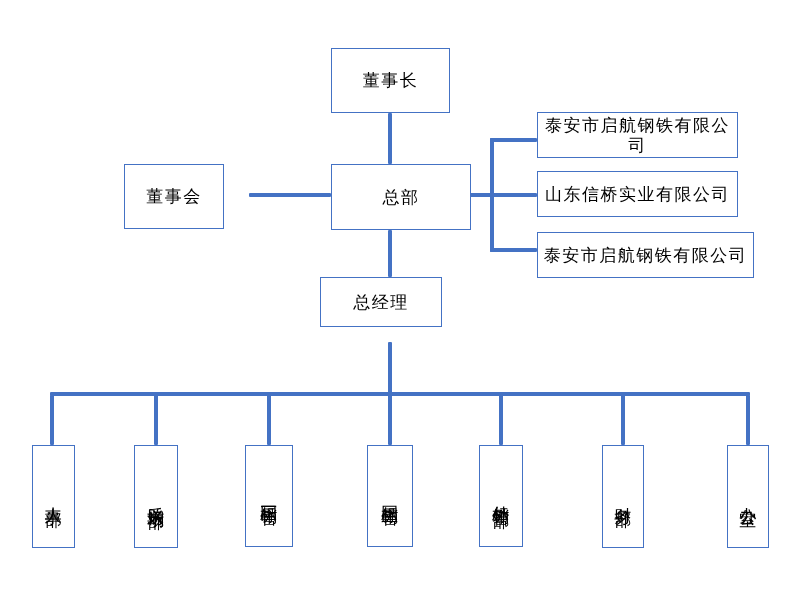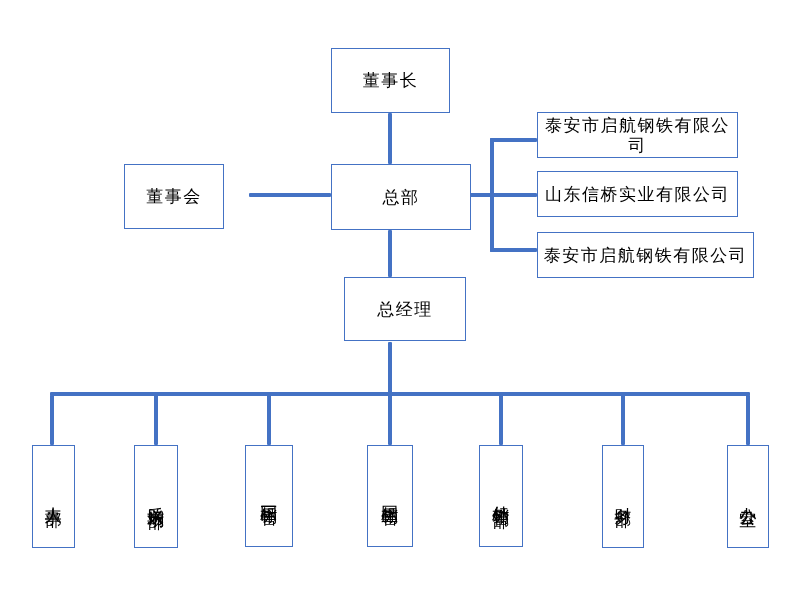--- a/index.html
+++ b/index.html
@@ -67,21 +67,21 @@
   <div class="node" style="left:124px;top:164px;width:100px;height:65px">董事会</div>
 
   <div class="node" style="left:331px;top:164px;width:140px;height:66px">总部</div>
 
   <div class="node" style="left:537px;top:112px;width:201px;height:46px">泰安市启航钢铁有限公司</div>
 
   <div class="node" style="left:537px;top:171px;width:201px;height:46px">山东信桥实业有限公司</div>
 
   <div class="node" style="left:537px;top:232px;width:217px;height:46px">泰安市启航钢铁有限公司</div>
 
-  <div class="node" style="left:344px;top:277px;width:122px;height:64px">总经理</div>
+  <div class="node" style="left:320px;top:277px;width:122px;height:50px">总经理</div>
 
   <div class="node vnode" style="left:32px;top:445px;width:43px;height:103px">人事部</div>
 
   <div class="node vnode" style="left:134px;top:445px;width:44px;height:103px">采购市场部</div>
 
   <div class="node vnode" style="left:245px;top:445px;width:48px;height:102px">国标销售一</div>
 
   <div class="node vnode" style="left:367px;top:445px;width:46px;height:102px">国标销售二</div>
 
   <div class="node vnode" style="left:479px;top:445px;width:44px;height:102px">外标销售部</div>

